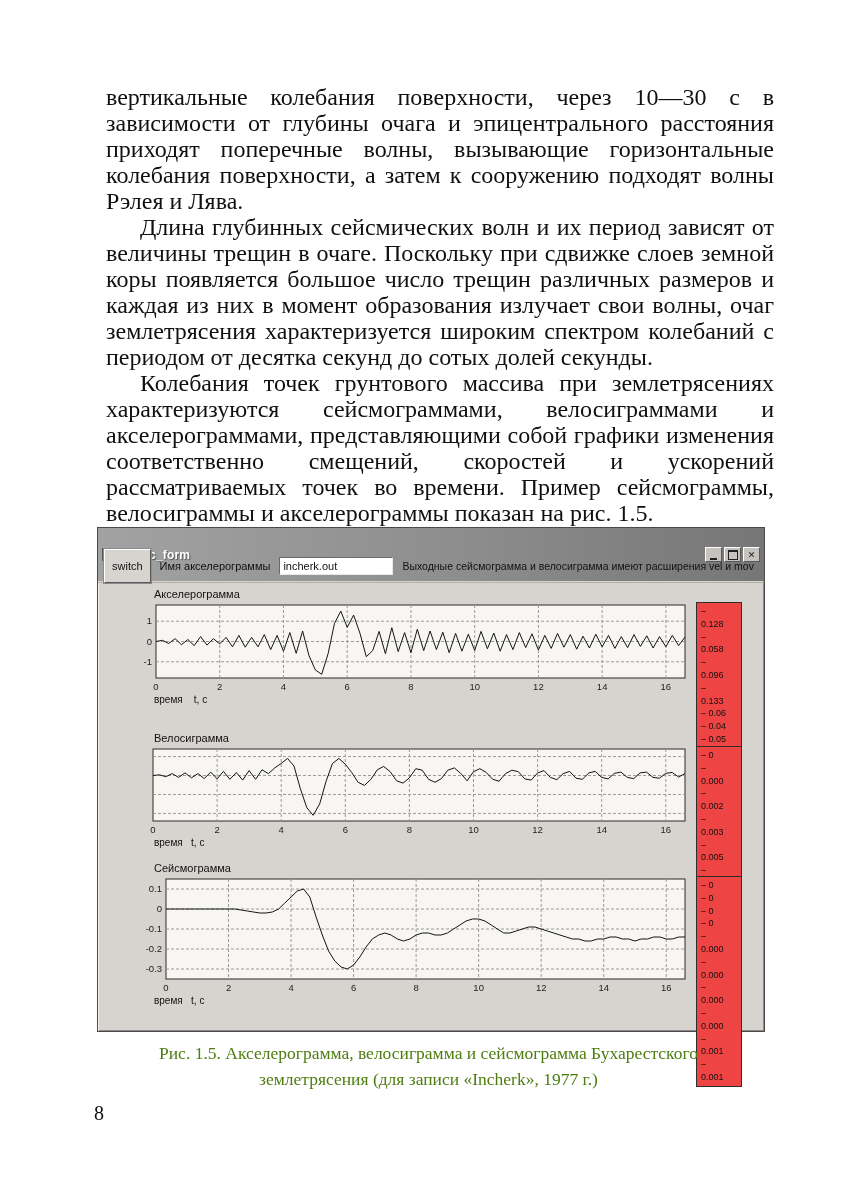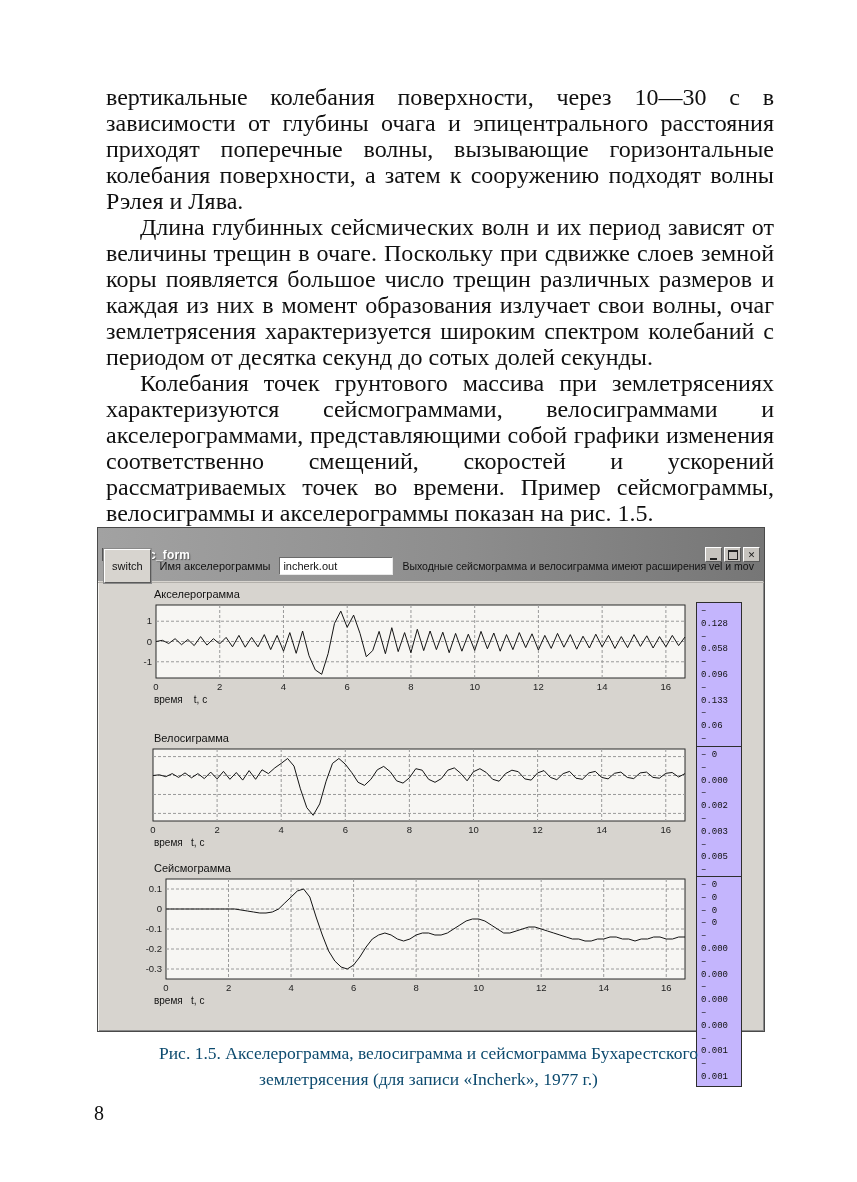--- a/index.html
+++ b/index.html
@@ -45,28 +45,28 @@
             border:1px solid;border-color:#6a6a6a #e8e8e8 #e8e8e8 #6a6a6a;}
   .tb-note{font-size:10.5px;color:#111;}
 
   
   .chart-block{position:absolute;left:8px;width:650px;}
   .chart-title,.xlabel{width:582px;box-sizing:border-box;padding-left:48px;
             text-align:left;font-family:"Liberation Sans",sans-serif;color:#111;}
   .chart-title{font-size:11px;height:14px;}
   .xlabel{font-size:10px;height:13px;}
   .plot-host{line-height:0;}
-  .side-box{position:absolute;left:590px;top:14px;width:46px;background:#c4b5fd;
+  .side-box{position:absolute;left:590px;top:14px;width:46px;background:#ef4444;
             border:1px solid #2e2e2e;padding:2px 14px 2px 4px;box-sizing:border-box;
-            font-family:Liberation Mono, monospace;font-size:9px;
+            font-family:Liberation Sans, sans-serif;font-size:9px;
             line-height:12.8px;color:#111;}
 
   
   .caption{position:absolute;left:0;right:0;top:1040px;text-align:center;
-           font-size:17.5px;line-height:26px;color:#0c4a6e;}
+           font-size:17.5px;line-height:26px;color:#4d7c0f;}
   .page-num{position:absolute;left:94px;top:1102px;font-size:20px;color:#101010;}
 </style>
 </head>
 <body>
 
 <div class="page">
 
   <div class="body-text">
     <p>вертикальные колебания поверхности, через 10—30 с в зависимости от глубины очага и эпицентрального расстояния приходят поперечные волны, вызывающие горизонтальные колебания поверхности, а затем к сооружению подходят волны Рэлея и Лява.</p>
     <p class="indent">Длина глубинных сейсмических волн и их период зависят от величины трещин в очаге. Поскольку при сдвижке слоев земной коры появляется большое число трещин различных размеров и каждая из них в момент образования излучает свои волны, очаг землетрясения характеризуется широким спектром колебаний с периодом от десятка секунд до сотых долей секунды.</p>

